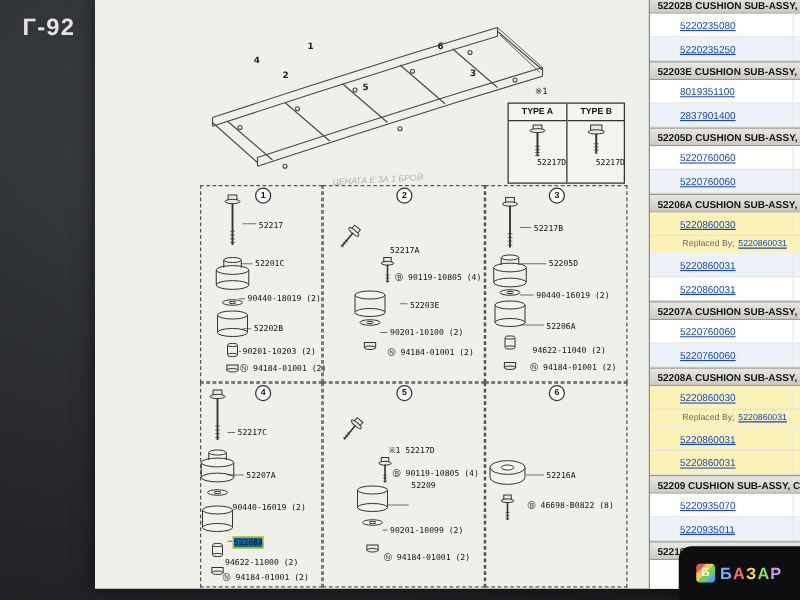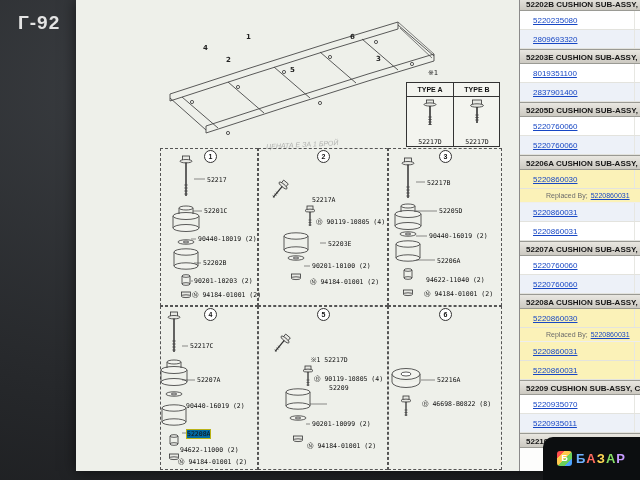--- a/index.html
+++ b/index.html
@@ -11,42 +11,42 @@
   .corner-label{position:absolute;left:18px;top:12px;font:bold 19px "Liberation Sans",sans-serif;color:#e4e4e4;letter-spacing:1px;text-align:right;}
   .screen{position:absolute;left:76px;top:0;width:564px;height:471px;background:#eef0ea;box-shadow:0 0 14px rgba(0,0,0,.6);}
   
   .frame-svg{position:absolute;left:86px;top:2px;}
   .callout{position:absolute;font:bold 7px "DejaVu Sans",sans-serif;color:#222;}
   .refmark{position:absolute;font:7px "DejaVu Sans",sans-serif;color:#222;}
   .tbox{position:absolute;left:330px;top:82px;width:92px;height:63px;border:1px solid #333;background:#f3f4ef;}
   .tcol{position:absolute;top:0;bottom:0;width:46px;}
   .tcol.b{left:46px;border-left:1px solid #333;}
   .thead{height:13px;border-bottom:1px solid #333;text-align:center;font:bold 7px "Liberation Sans",sans-serif;line-height:13px;color:#111;}
-  .tpart{position:absolute;bottom:0;width:100%;text-align:center;font:6.5px "DejaVu Sans Mono",monospace;color:#111;margin-top:32px;}
+  .tpart{position:absolute;bottom:12px;width:100%;text-align:right;font:6.5px "DejaVu Sans Mono",monospace;color:#111;margin-top:32px;}
   .tbolt{position:absolute;left:50%;top:16px;transform:translateX(-50%);}
   .dwrap{position:absolute;left:84px;top:148px;width:342px;height:322px;}
   .dcell{position:absolute;border:1px dashed #555;box-sizing:border-box;}
   .cnum{position:absolute;width:11px;height:11px;border:1px solid #333;border-radius:50%;background:#fff;
         font:bold 7px/11px "Liberation Sans",sans-serif;text-align:center;color:#111;z-index:5;}
   .dlabel{position:absolute;font:6.5px "DejaVu Sans Mono",monospace;color:#111;white-space:nowrap;z-index:6;}
   .dlabel.sel{background:#0369a1;outline:1px solid #b9b215;text-align:center;}
   .price-wm{position:absolute;left:190px;top:141px;font:italic 7px "Liberation Sans",sans-serif;color:rgba(125,125,125,.55);
             transform:rotate(-3deg);white-space:nowrap;z-index:4;}
   
   .parts{position:absolute;left:443px;top:0;width:197px;height:471px;background:#fdfdfc;border-left:1px solid #8a8a8a;overflow:hidden;}
   .parts-inner{margin-top:-4px;}
   .t-header{height:15px;background:linear-gradient(#e9e7e1,#ccc9c1);border-top:1px solid #9a9a94;border-bottom:1px solid #9a9a94;
             font:bold 8px/15px "Liberation Sans",sans-serif;color:#161616;padding-left:6px;white-space:nowrap;overflow:hidden;box-sizing:border-box;}
   .t-row{height:19px;display:flex;align-items:center;border-bottom:1px solid #e3e3de;background:#fff;box-sizing:border-box;}
   .t-row.alt{background:#edf1f8;}
   .t-row.hl{background:#fbf2b8;}
   .t-sub{height:14px;display:flex;gap:3px;align-items:center;padding-left:26px;background:#fff;border-bottom:1px solid #eee;
          font:7px "Liberation Sans",sans-serif;color:#6c6c6c;box-sizing:border-box;}
   .t-sub.hl{background:#fbf2b8;}
-  .pn{width:114px;box-sizing:border-box;padding-left:13px;font:8px "Liberation Sans",sans-serif;color:#1747c4;text-decoration:underline;cursor:pointer;white-space:nowrap;overflow:hidden;}
+  .pn{width:114px;box-sizing:border-box;padding-left:24px;font:8px "Liberation Sans",sans-serif;color:#1747c4;text-decoration:underline;cursor:pointer;white-space:nowrap;overflow:hidden;}
   .qty{width:26px;align-self:stretch;text-align:center;font:8px/19px "Liberation Sans",sans-serif;color:#222;
        border-left:1px solid #e7e7e2;border-right:1px solid #e7e7e2;box-sizing:border-box;}
   .rb-link{color:#1747c4;text-decoration:underline;cursor:pointer;font:7px "Liberation Sans",sans-serif;}
   
   .bazar{position:absolute;left:543px;top:437px;width:97px;height:43px;background:#0c0e10;border-top-left-radius:10px;
          display:flex;align-items:center;justify-content:center;gap:4px;z-index:30;}
   .bz-icon{width:15px;height:15px;border-radius:3px;flex:0 0 auto;
            background:linear-gradient(135deg,#ff4d4d 0 25%,#ffc94d 25% 50%,#6cd05a 50% 75%,#4da3ff 75% 100%);
            color:#fff;font:bold 9px/15px "Liberation Sans",sans-serif;text-align:center;}
   .bz-text{font:bold 13px "Liberation Sans",sans-serif;letter-spacing:1px;display:flex;}
@@ -251,21 +251,21 @@
   </div>
 
   <div class="parts">
     <div class="parts-inner" id="parts-list">
         <div class="t-header">52202B CUSHION SUB-ASSY, CAB MOUNTING</div>
         <div class="t-row">
           <a class="pn">5220235080</a>
           <span class="qty">2</span>
         </div>
         <div class="t-row alt">
-          <a class="pn">2809693320</a>
+          <a class="pn">5220235250</a>
           <span class="qty">2</span>
         </div>
         <div class="t-header">52203E CUSHION SUB-ASSY, CAB MOUNTING</div>
         <div class="t-row">
           <a class="pn">8019351100</a>
           <span class="qty">2</span>
         </div>
         <div class="t-row alt">
           <a class="pn">2837901400</a>
           <span class="qty">2</span>

